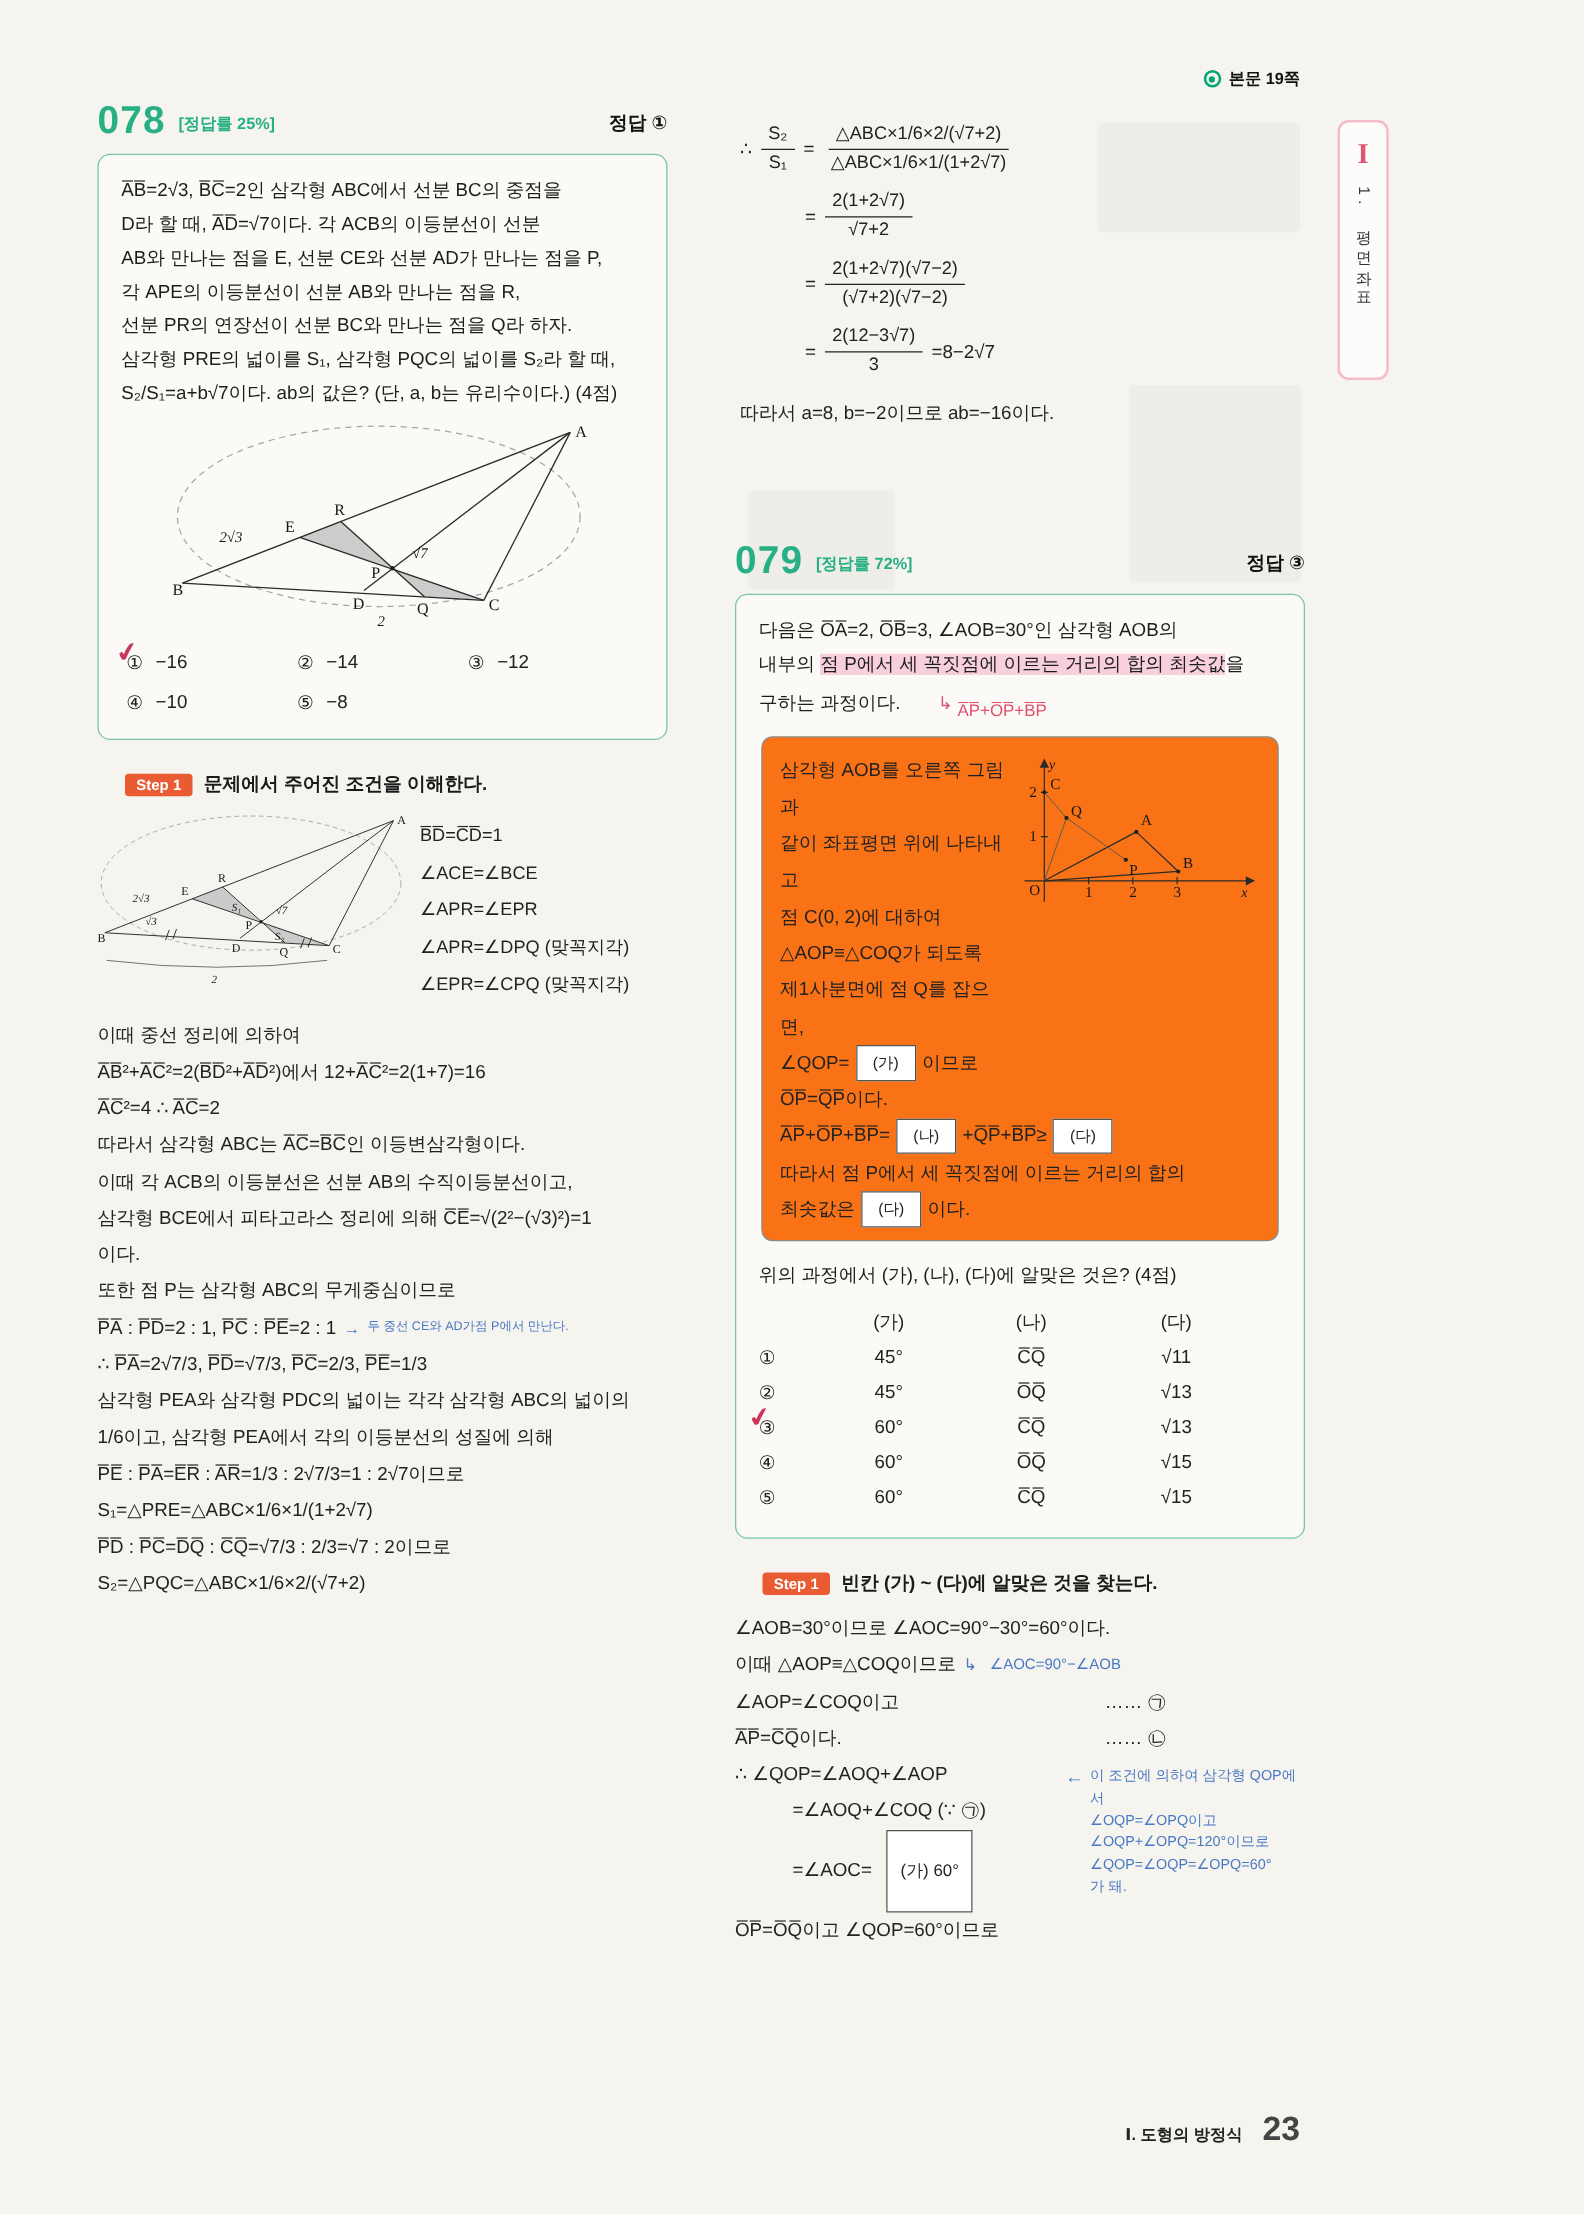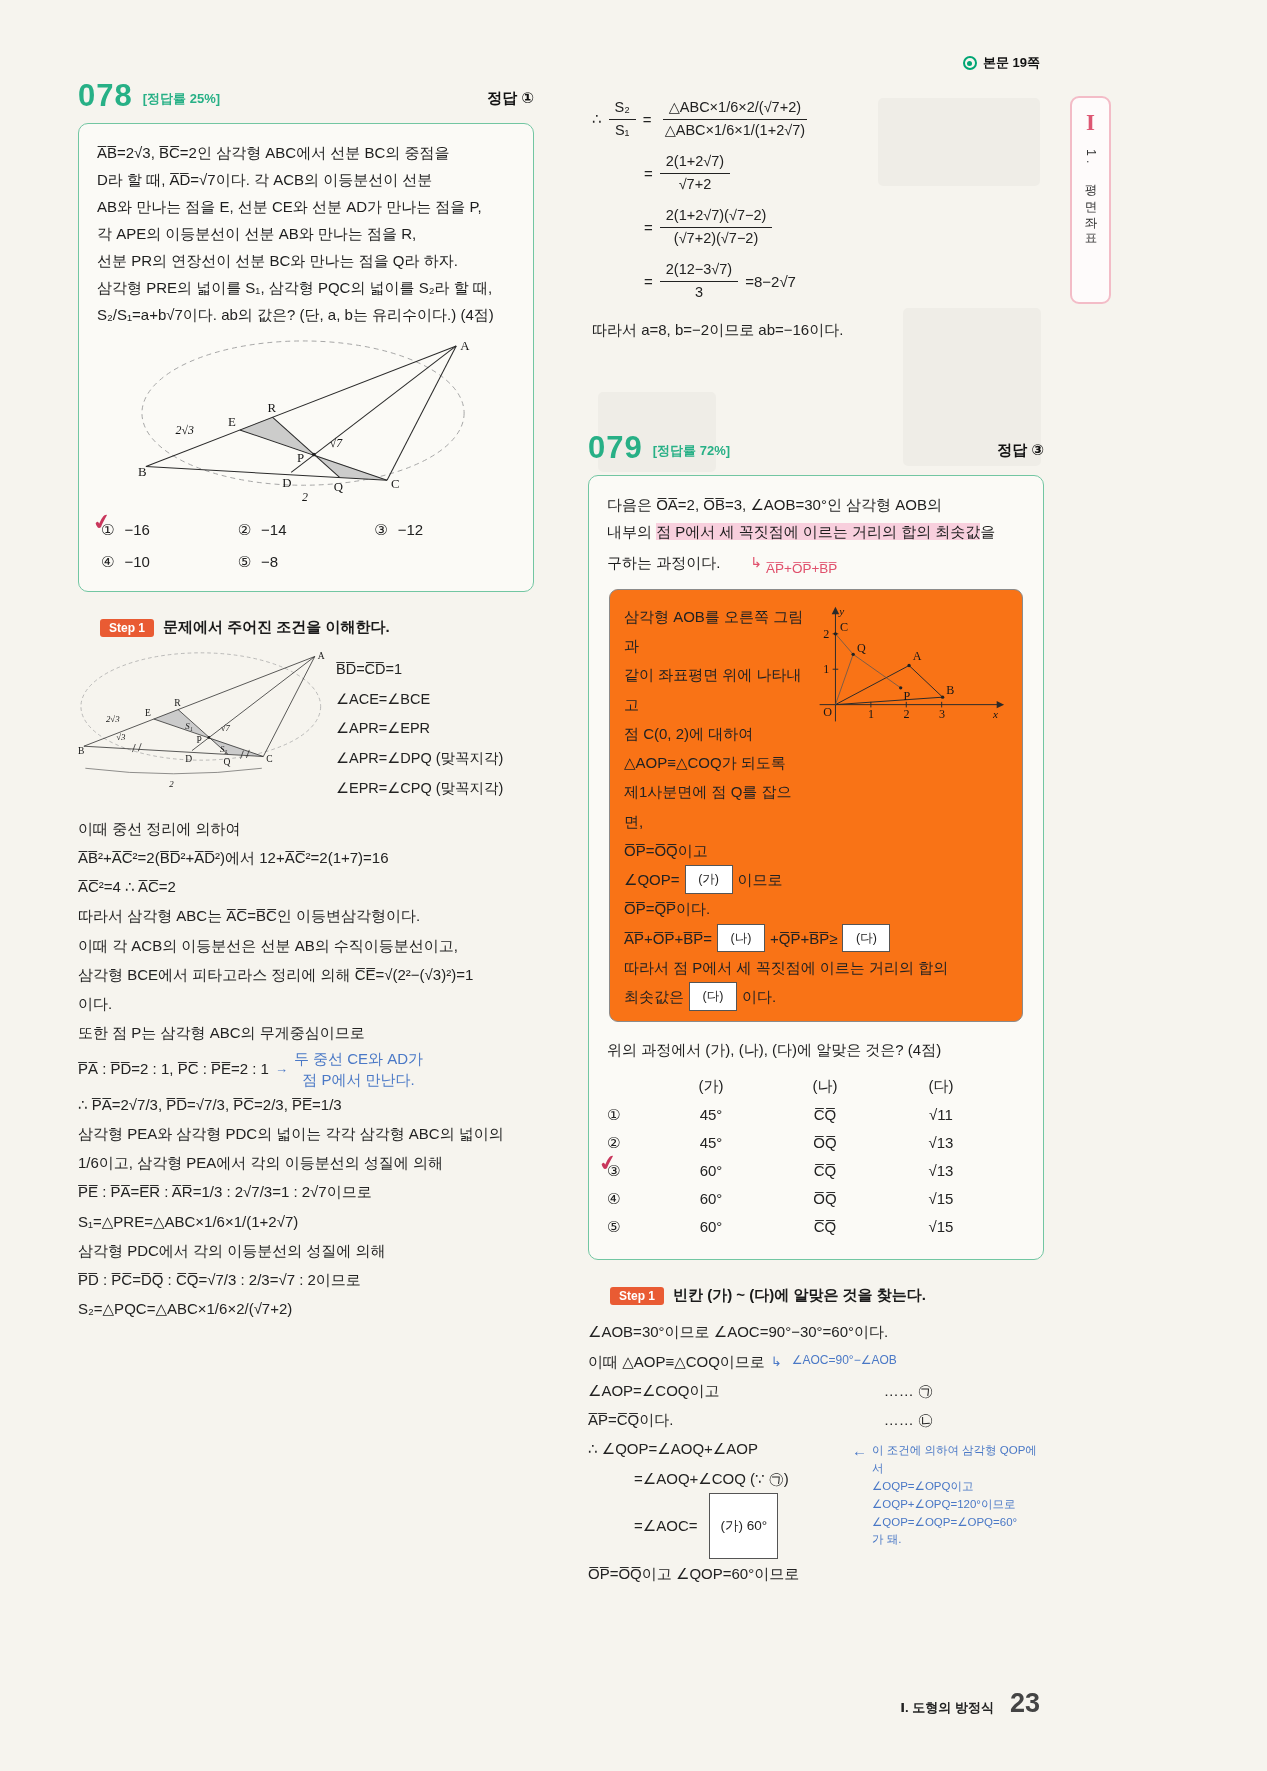--- a/index.html
+++ b/index.html
@@ -57,21 +57,21 @@
 
   .fig2row { display:flex; gap:8px; align-items:flex-start; margin-bottom:10px; }
   .givens { padding-top:6px; }
   .gline { font-size:14.5px; line-height:2.05; }
 
   .sol { margin-top:6px; }
   .sline { font-size:15px; line-height:1.95; }
   .ratio-row { display:flex; align-items:center; gap:6px; }
   .barrow { color:#4a78c6; font-size:13px; }
   .barrow.big { font-size:15px; }
-  .bnote { display:flex; flex-direction:column; color:#4a78c6; font-size:15px; line-height:1.4;text-align:center; }
+  .bnote { display:flex; flex-direction:row; color:#4a78c6; font-size:10px; line-height:1.4; }
   .bnote1 { color:#4a78c6; font-size:12px; margin-left:4px; }
 
   .deriv { padding-left:4px; }
   .dline { display:flex; align-items:center; gap:7px; font-size:15px; margin:12px 0; }
   .dline.ind { padding-left:52px; }
   .frac { display:inline-flex; flex-direction:column; align-items:center; line-height:1.35; font-size:14.5px; }
   .frac .fn { border-bottom:1px solid #222; padding:0 6px 1px; text-align:center; }
   .frac .fd { padding:1px 6px 0; text-align:center; }
   .dend { font-size:15px; margin-top:18px; }
 
@@ -288,21 +288,20 @@
           <span>점 P에서 만난다.</span>
         </span>
       </div>
       <div>
 
       <div class="sline">∴ P̅A̅=2√7/3, P̅D̅=√7/3, P̅C̅=2/3, P̅E̅=1/3</div>
           <div class="sline">삼각형 PEA와 삼각형 PDC의 넓이는 각각 삼각형 ABC의 넓이의</div>
           <div class="sline">1/6이고, 삼각형 PEA에서 각의 이등분선의 성질에 의해</div>
           <div class="sline">P̅E̅ : P̅A̅=E̅R̅ : A̅R̅=1/3 : 2√7/3=1 : 2√7이므로</div>
           <div class="sline">S₁=△PRE=△ABC×1/6×1/(1+2√7)</div>
-          <div class="sline">삼각형 PDC에서 각의 이등분선의 성질에 의해</div>
           <div class="sline">P̅D̅ : P̅C̅=D̅Q̅ : C̅Q̅=√7/3 : 2/3=√7 : 2이므로</div>
           <div class="sline">S₂=△PQC=△ABC×1/6×2/(√7+2)</div>
         </div>
     </div>
   </div>
 
   <div class="colR">
 
     <div class="deriv">
       <div class="dline">
@@ -404,21 +403,20 @@
             <text x="108" y="60">A</text>
             <text x="98" y="103">P</text>
             <text x="144" y="97">B</text>
             <text x="60" y="122">1</text>
             <text x="98" y="122">2</text>
             <text x="136" y="122">3</text>
             <text x="12" y="74">1</text>
             <text x="12" y="36">2</text>
           </svg>
         </div>
-        <div class="ibline">O̅P̅=O̅Q̅이고</div>
         <div class="ibline flex">
           <span>∠QOP=</span>
           <span class="blank">(가)</span>
           <span>이므로</span>
         </div>
         <div class="ibline">O̅P̅=Q̅P̅이다.</div>
         <div class="ibline flex">
           <span>A̅P̅+O̅P̅+B̅P̅=</span>
           <span class="blank">(나)</span>
           <span>+Q̅P̅+B̅P̅≥</span>

